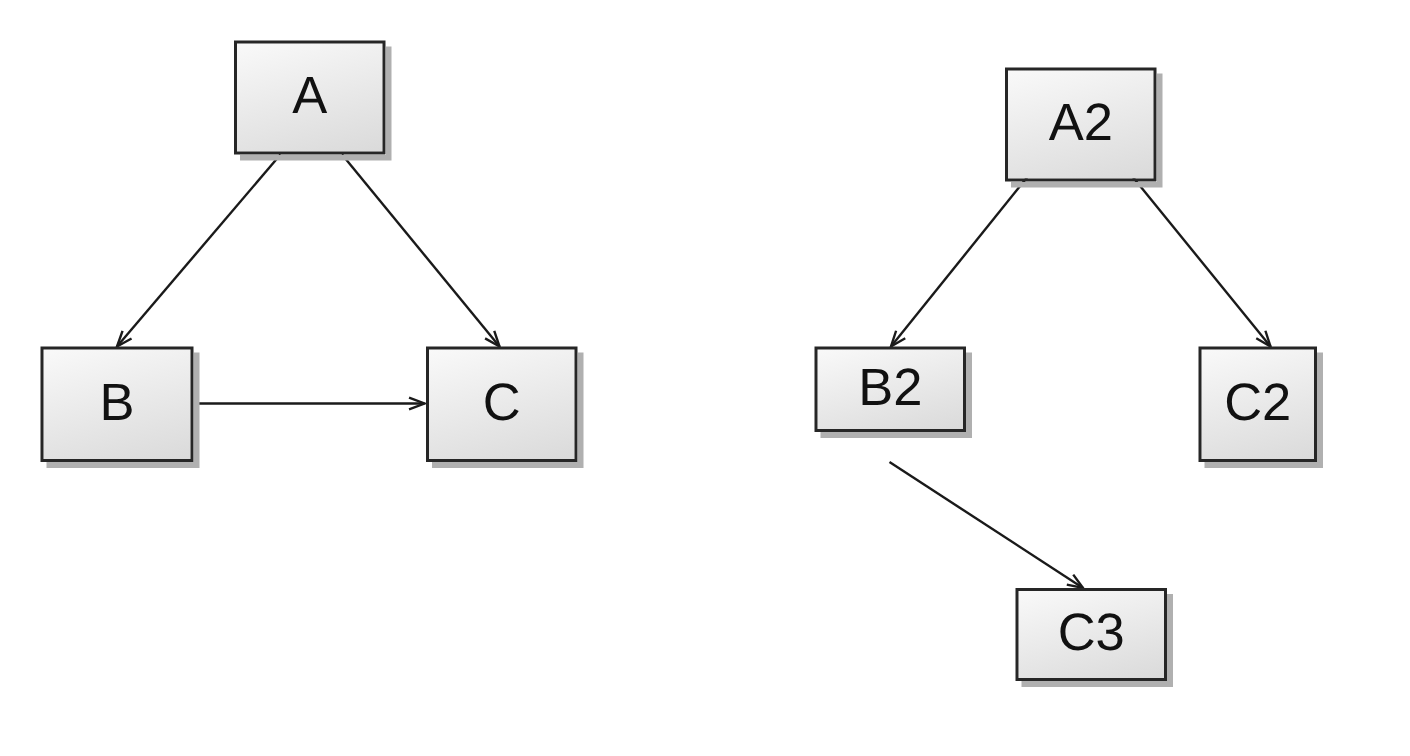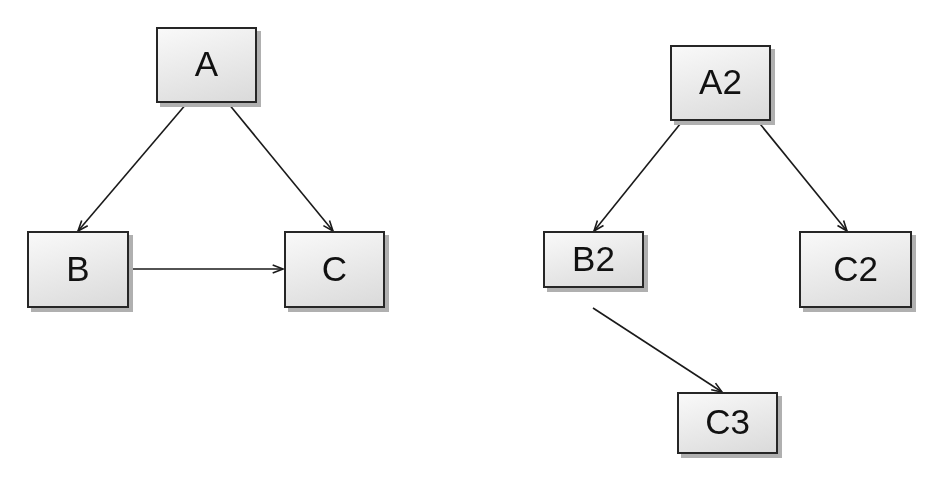--- a/index.html
+++ b/index.html
@@ -84,19 +84,19 @@
     </div>
     <div class="node" style="left: 284px; top: 231px; width: 101px; height: 77px;">
       <span class="label">C</span>
     </div>
     <div class="node" style="left: 670px; top: 26px; width: 101px; height: 76px; margin-top: 19px;">
       <span class="label">A2</span>
     </div>
     <div class="node" style="left: 543px; top: 231px; width: 101px; height: 57px;">
       <span class="label">B2</span>
     </div>
-    <div class="node" style="left: 799px; top: 231px; width: 113px; height: 77px;">
+    <div class="node" style="left: 799px; top: 231px; width: 79px; height: 77px;">
       <span class="label">C2</span>
     </div>
     <div class="node" style="left: 677px; top: 392px; width: 101px; height: 62px;">
       <span class="label">C3</span>
     </div>
   </div>
 
 </body></html>

